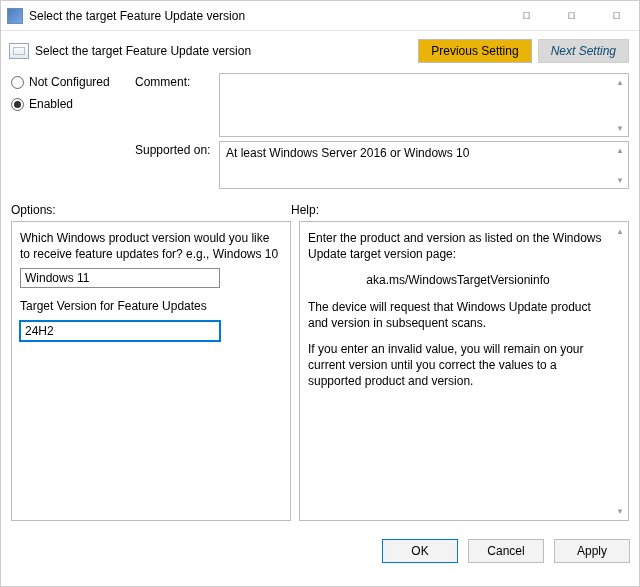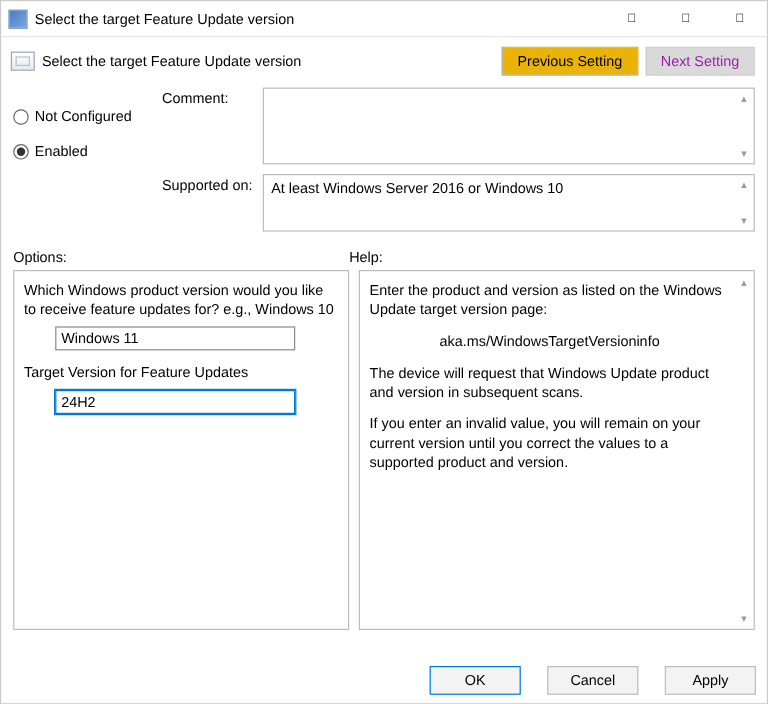--- a/index.html
+++ b/index.html
@@ -55,36 +55,37 @@
   .header .h-title { flex: 1; font-size: 12px; }
   .header .navbtn {
     height: 24px;
     padding: 0 12px;
     font-size: 12px;
     border: 1px solid #bdbdbd;
     background: #eab308;
     margin-left: 6px;
   }
   .header .navbtn[disabled]{
-    color:#a21caf;
+    color:#0c4a6e;
     background:#d9d9d9;
     border-color:#cfcfcf;
+    font-style:italic;
   }
 
   
   .upper {
     display: grid;
     grid-template-columns: 120px 80px 1fr;
     grid-template-rows: auto auto auto auto;
     column-gap: 4px;
     padding: 8px 10px 2px 10px;
     align-items: start;
   }
   .radios { grid-column: 1; grid-row: 1 / span 3; padding-top:2px;}
-  .radio-row { display:flex; align-items:center; margin-bottom:8px; cursor:default;margin-top:15px;}
+  .radio-row { display:flex; align-items:center; margin-bottom:8px; cursor:default;}
   .radio {
     width:13px;height:13px;border:1px solid #666;border-radius:50%;
     margin-right:5px;background:#fff;display:inline-flex;align-items:center;justify-content:center;
   }
   .radio.checked::after{content:"";width:7px;height:7px;border-radius:50%;background:#333;}
   .lbl-comment { grid-column:2; grid-row:1; padding-top:2px; }
   .comment-box {
     grid-column:3; grid-row:1 / span 3;
     border:1px solid #bdbdbd; height:64px; position:relative; background:#fff;
   }
@@ -114,30 +115,30 @@
     border:1px solid #bdbdbd; background:#fff; position:relative;
   }
   .pane-left { width:280px; padding:8px; }
   .pane-right { flex:1; padding:8px 20px 8px 8px; overflow:hidden; }
   .pane-right .scroll-stub-top{top:2px;} .pane-right .scroll-stub-bot{bottom:2px;}
 
   .opt-label { margin-bottom:6px; line-height:1.35; }
   .textinput {
     width: 200px; height:20px; border:1px solid #8a8a8a;
     padding:2px 4px; font-family:inherit; font-size:12px;
-    display:block; margin-bottom:10px;margin-left:26px;
+    display:block; margin-bottom:10px;
   }
   .textinput.focus { border-color:#0078d7; outline:1px solid #0078d7; }
 
   .help-p { margin:0 0 10px 0; line-height:1.35; }
   .help-p.center { text-align:center; }
 
   
   .footer {
-    position:absolute; bottom:8px; right:10px; display:flex; gap:22px;
+    position:absolute; bottom:24px; right:10px; display:flex; gap:10px;
   }
   .btn {
     width:76px; height:24px; font-size:12px;
     border:1px solid #bdbdbd; background:#f3f3f3;
   }
   .btn.primary { border-color:#0078d7; }
 </style>
 </head>
 <body>
 

